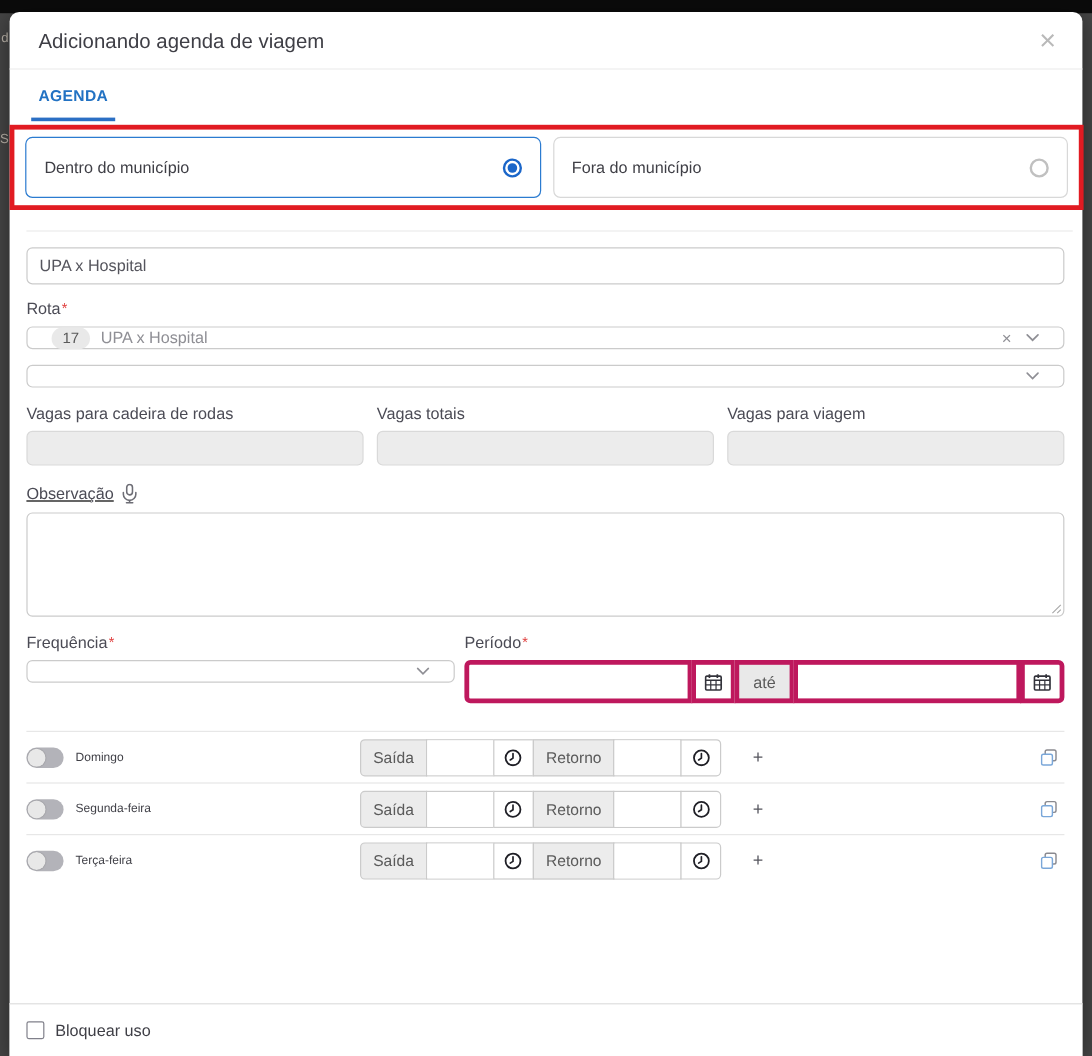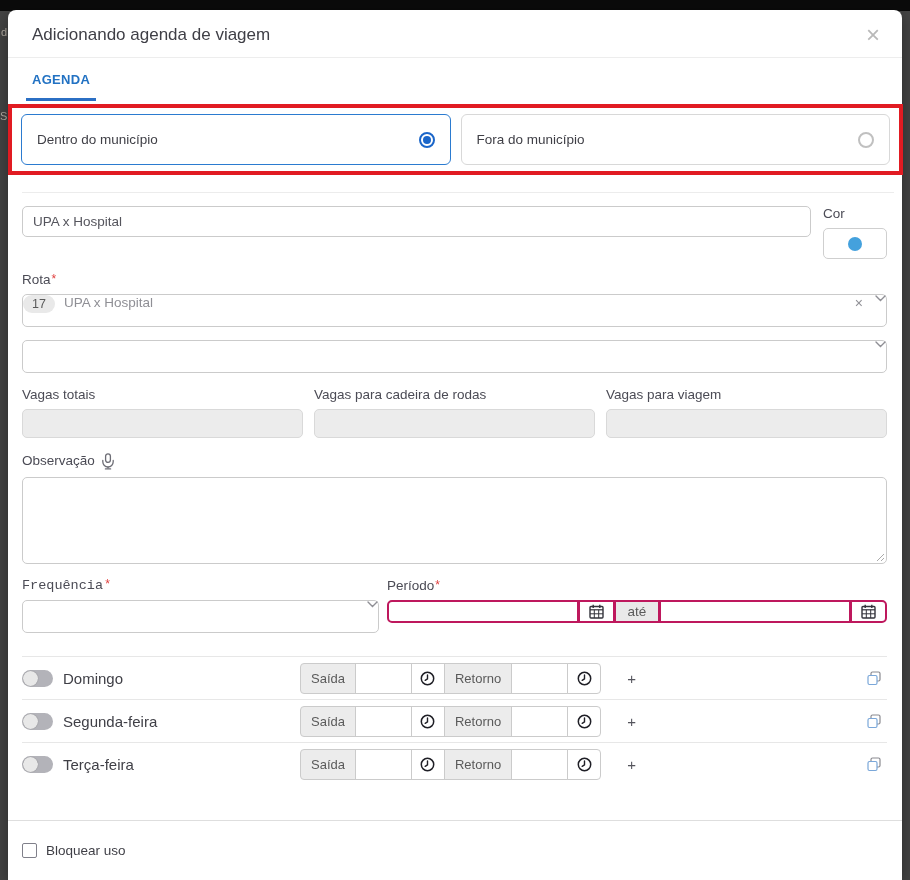--- a/index.html
+++ b/index.html
@@ -46,72 +46,72 @@
   .t-input:disabled, .t-input.disabled { background:#ececec; border-color:#d9d9d9; }
 
   .row-descricao { display:flex; gap:12px; margin-top:13px; }
   .desc-col { flex:1; }
   .cor-col { width:64px; }
   .cor-btn { width:64px; height:31px; border:1px solid #cfcfcf; border-radius:5px; background:#fff;
              display:flex; align-items:center; justify-content:center; cursor:pointer; }
   .cor-dot { width:14px; height:14px; border-radius:50%; background:#44a1dd; }
 
   .field { margin-top:13px; }
-  .select-box { height:33px; border:1px solid #cbcbcb; border-radius:5px; background:#fff;
-                display:flex; align-items:flex-start; padding:0 0; cursor:pointer; }
+  .select-box { height:19px; border:1px solid #cbcbcb; border-radius:5px; background:#fff;
+                display:flex; align-items:center; padding:0 20px; cursor:pointer; }
   .tag-pill { background:#e9e9e9; border-radius:10px; padding:2px 9px; font-size:12.5px; color:#5a5a5a; }
   .sel-text { margin-left:9px; font-size:13.5px; color:#9b9ba0; flex:1; }
   .sel-clear { color:#8f8f95; font-size:14px; margin-right:12px; cursor:pointer; }
   .chev { width:11px; height:7px; }
 
   .vagas-row { display:flex; gap:11px; margin-top:14px; }
   .vagas-col { flex:1; }
   .vagas-col .t-input { height:29px; }
 
-  .obs-label-row { display:flex; align-items:flex-start; gap:6px; margin-top:15px; margin-bottom:7px; }
+  .obs-label-row { display:flex; align-items:center; gap:6px; margin-top:15px; margin-bottom:7px;text-decoration:underline; }
   .obs-label-row .flabel { margin:0; }
   .textarea-wrap { position:relative; }
   textarea.obs { width:100%; height:87px; border:1px solid #cbcbcb; border-radius:5px; resize:none;
                  font-family:"Liberation Sans",sans-serif; font-size:13.5px; color:#555; padding:8px 10px; outline:none; display:block; }
   .resize-grip { position:absolute; right:2px; bottom:2px; }
 
   .quando-h { font-size:19px; color:#3f3f46; margin-top:24px; font-weight:400; }
 
   .when-row { display:flex; gap:8px; margin-top:14px; }
-  .freq-col { width:357px; flex:0 0 357px;font-family:Liberation Mono, monospace; }
+  .freq-col { width:357px; flex:0 0 357px; }
   .per-col { flex:1; }
   .sel-empty { justify-content:flex-end; }
   .periodo-group { display:flex; }
-  .pg-cell { height:23px; border:2px solid #be185d; background:#fff; display:flex; align-items:center; }
+  .pg-cell { height:36px; border:4px solid #be185d; background:#fff; display:flex; align-items:center; }
   .pg-input { flex:1; min-width:0; border-radius:5px 0 0 5px; padding:0 10px; }
   .pg-input input { border:none; outline:none; width:100%; font-size:13.5px; color:#555; font-family:"Liberation Sans",sans-serif; }
   .pg-icon { width:37px; justify-content:center; margin-left:-1px; cursor:pointer; }
   .pg-ate { background:#e9e9e9; padding:0 12px; font-size:13.5px; color:#5a5a5a; margin-left:-1px; }
   .pg-input2 { flex:1; min-width:0; margin-left:-1px; padding:0 10px; }
   .pg-last { border-radius:0 5px 5px 0; }
 
   .days { margin-top:23px; }
   .day-row { border-top:1px solid #e7e7e7; height:43px; display:flex; align-items:center; }
   .day-left { flex:0 0 278px; display:flex; align-items:center; gap:10px; }
   .toggle { width:31px; height:17px; border-radius:9px; background:#b3b3b9; position:relative; cursor:pointer; flex:0 0 31px; }
   .toggle::after { content:""; position:absolute; left:1px; top:1px; width:15px; height:15px; border-radius:50%;
                    background:#e8e8e8; box-shadow:0 0 1px rgba(0,0,0,.4); }
-  .day-name { font-size:15px; color:#3f3f46; }
+  .day-name { font-size:10px; color:#3f3f46; }
   .time-group { display:flex; }
   .tg-cell { height:31px; border:1px solid #cbcbcb; display:flex; align-items:center; background:#fff; }
   .tg-label { background:#ececec; padding:0 10px; font-size:13px; color:#5a5a5a; }
   .tg-first { border-radius:4px 0 0 4px; }
   .tg-input { width:57px; margin-left:-1px; }
   .tg-input input { width:100%; border:none; outline:none; height:100%; font-family:"Liberation Sans",sans-serif; }
   .tg-clock { width:34px; justify-content:center; margin-left:-1px; cursor:pointer; }
   .tg-last { border-radius:0 4px 4px 0; }
   .add-slot { margin-left:26px; color:#55555d; font-size:15px; cursor:pointer; }
   .copy-btn { margin-left:auto; margin-right:6px; cursor:pointer; display:flex; }
 
-  .modal-footer { position:absolute; left:0; right:0; bottom:0; height:60px; background:#fff;
+  .modal-footer { position:absolute; left:0; right:0; bottom:0; height:44px; background:#fff;
                   border-top:1px solid #dedede; display:flex; align-items:center; padding:0 14px 0 14px; z-index:5; }
   .chk-wrap { display:flex; align-items:center; gap:9px; }
   .checkbox { width:15px; height:15px; border:1.5px solid #80808a; border-radius:2px; background:#fff; cursor:pointer; }
   .chk-label { font-size:13.5px; color:#3f3f46; }
   .footer-btns { margin-left:auto; display:flex; gap:10px; }
   .btn-save { background:#87abe4; color:#fff; border:none; border-radius:4px; height:31px; padding:0 17px;
               font-size:12.5px; font-weight:bold; letter-spacing:.2px; cursor:pointer; font-family:"Liberation Sans",sans-serif; }
   .btn-cancel { background:#fff; color:#3f3f46; border:1px solid #cbcbcb; border-radius:4px; height:31px;
                 padding:0 15px; font-size:12.5px; cursor:pointer; font-family:"Liberation Sans",sans-serif; }
 </style>
@@ -144,26 +144,20 @@
     </div>
   </div>
 
   <div class="body-pad">
     <hr class="sep">
 
     <div class="row-descricao">
       <div class="desc-col">
         <input class="t-input" value="UPA x Hospital" style="">
       </div>
-      <div class="cor-col">
-        <label class="flabel">Cor</label>
-        <div class="cor-btn">
-          <span class="cor-dot"></span>
-        </div>
-      </div>
     </div>
 
     <div class="field">
       <label class="flabel"><span>Rota</span><span class="req">*</span></label>
       <div class="select-box">
         <span class="tag-pill">17</span>
         <span class="sel-text" style="color:#8f8f95;">UPA x Hospital</span>
         <span class="sel-clear">×</span>
         <svg class="chev" viewBox="0 0 11 7">
             <path d="M1 1l4.5 4.5L10 1" fill="none" stroke="#8f8f95" stroke-width="1.4" stroke-linecap="round"></path>
@@ -174,25 +168,25 @@
     <div class="field">
       <div class="select-box sel-empty">
         <svg class="chev" viewBox="0 0 11 7">
             <path d="M1 1l4.5 4.5L10 1" fill="none" stroke="#8f8f95" stroke-width="1.4" stroke-linecap="round"></path>
           </svg>
       </div>
     </div>
 
     <div class="vagas-row">
       <div class="vagas-col">
+        <label class="flabel">Vagas para cadeira de rodas</label>
+        <input class="t-input" disabled="" value="" style="">
+      </div>
+      <div class="vagas-col">
         <label class="flabel">Vagas totais</label>
-        <input class="t-input" disabled="" value="" style="">
-      </div>
-      <div class="vagas-col">
-        <label class="flabel">Vagas para cadeira de rodas</label>
         <input class="t-input" disabled="" value="" style="">
       </div>
       <div class="vagas-col">
         <label class="flabel">Vagas para viagem</label>
         <input class="t-input" disabled="" value="" style="">
       </div>
     </div>
 
     <div class="obs-label-row">
       <label class="flabel">Observação</label>

